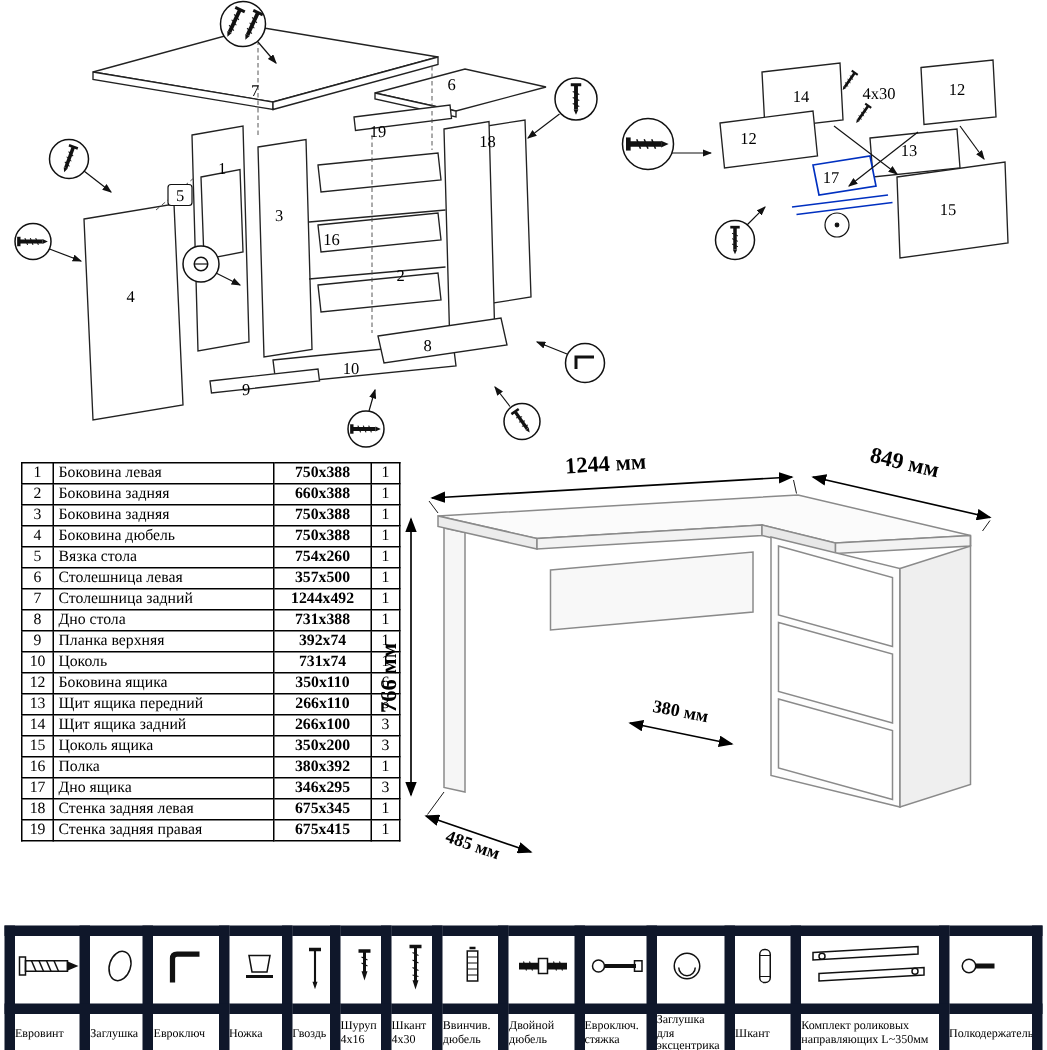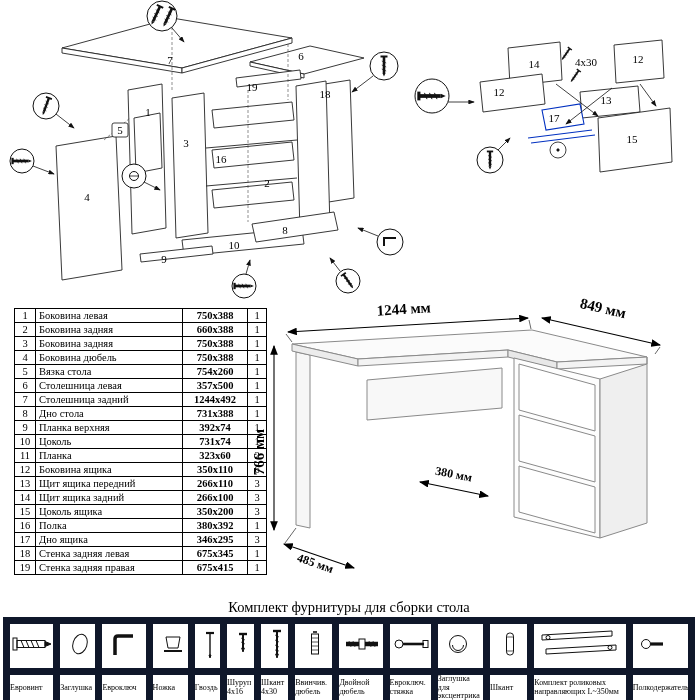--- a/index.html
+++ b/index.html
@@ -222,26 +222,20 @@
           <td class="c-size">392x74</td>
           <td class="c-qty">1</td>
         </tr>
       <tr>
           <td class="c-num">10</td>
           <td class="c-name">Цоколь</td>
           <td class="c-size">731x74</td>
           <td class="c-qty">1</td>
         </tr>
       <tr>
-          <td class="c-num">11</td>
-          <td class="c-name">Планка</td>
-          <td class="c-size">323x60</td>
-          <td class="c-qty">2</td>
-        </tr>
-      <tr>
           <td class="c-num">12</td>
           <td class="c-name">Боковина ящика</td>
           <td class="c-size">350x110</td>
           <td class="c-qty">6</td>
         </tr>
       <tr>
           <td class="c-num">13</td>
           <td class="c-name">Щит ящика передний</td>
           <td class="c-size">266x110</td>
           <td class="c-qty">3</td>
@@ -322,21 +316,20 @@
     </g>
     <g text-anchor="middle">
       <text class="dimtxt" x="152" y="22" transform="rotate(-3.5 152 22)">1244 мм</text>
       <text class="dimtxt" x="350" y="21" transform="rotate(13 350 21)">849 мм</text>
       <text class="dimtxt" x="12" y="160" transform="rotate(-90 12 160)">766 мм</text>
       <text class="dimtxt2" x="201" y="186" transform="rotate(11 201 186)">380 мм</text>
       <text class="dimtxt2" x="62" y="275" transform="rotate(19 62 275)">485 мм</text>
     </g>
   </svg>
 
-  <div class="hw-title">Комплект фурнитуры для сборки стола</div>
 
   <table class="hw">
     <colgroup>
       <col style="width:50px">
         <col style="width:42px">
         <col style="width:50px">
         <col style="width:42px">
       <col style="width:32px">
         <col style="width:34px">
         <col style="width:34px">

